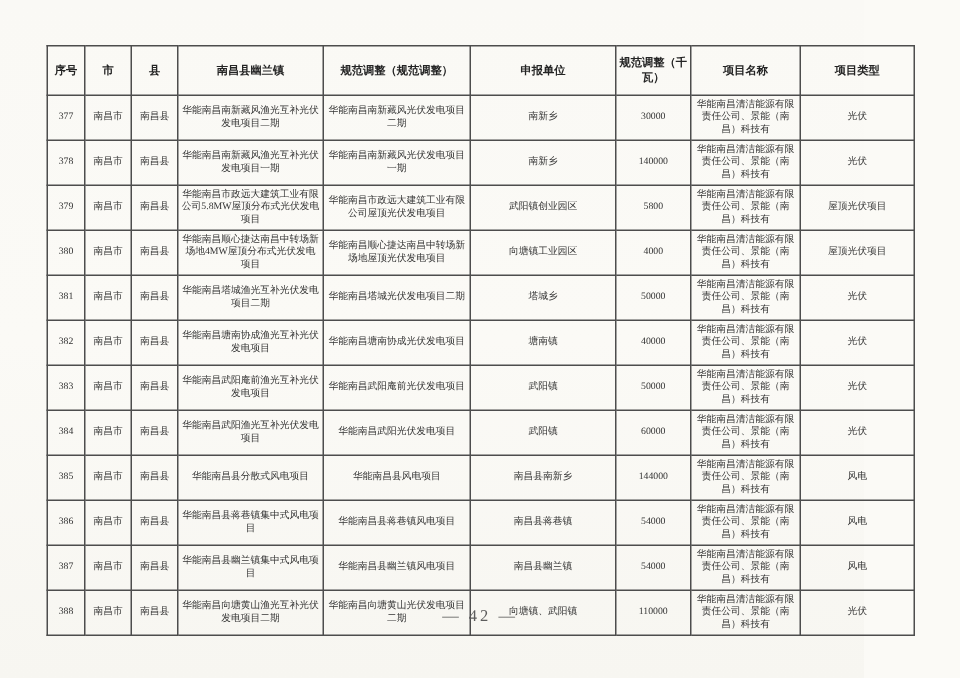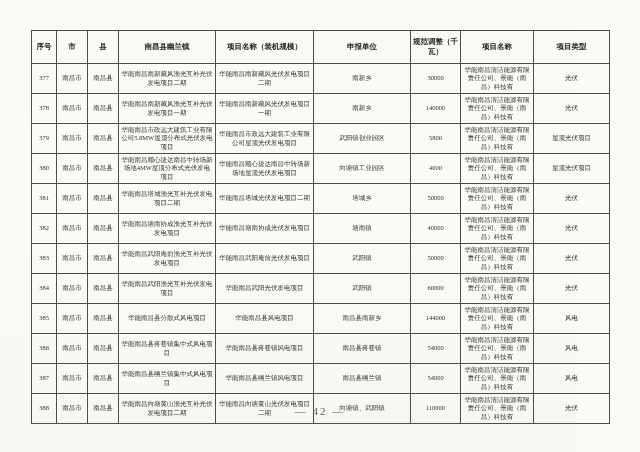--- a/index.html
+++ b/index.html
@@ -88,21 +88,21 @@
         <col class="c6">
         <col class="c7">
         <col class="c8">
       </colgroup>
     <thead>
       <tr>
           <th>序号</th>
           <th>市</th>
           <th>县</th>
           <th>南昌县幽兰镇</th>
-          <th>项目名称（装机规模）</th>
+          <th>规范调整（规范调整）</th>
           <th>申报单位</th>
           <th>规范调整（千瓦）</th>
           <th>项目名称</th>
           <th>项目类型</th>
         </tr>
     </thead>
     <tbody>
         <tr>
           <td class="cell-no">377</td>
           <td class="cell-city">南昌市</td>

